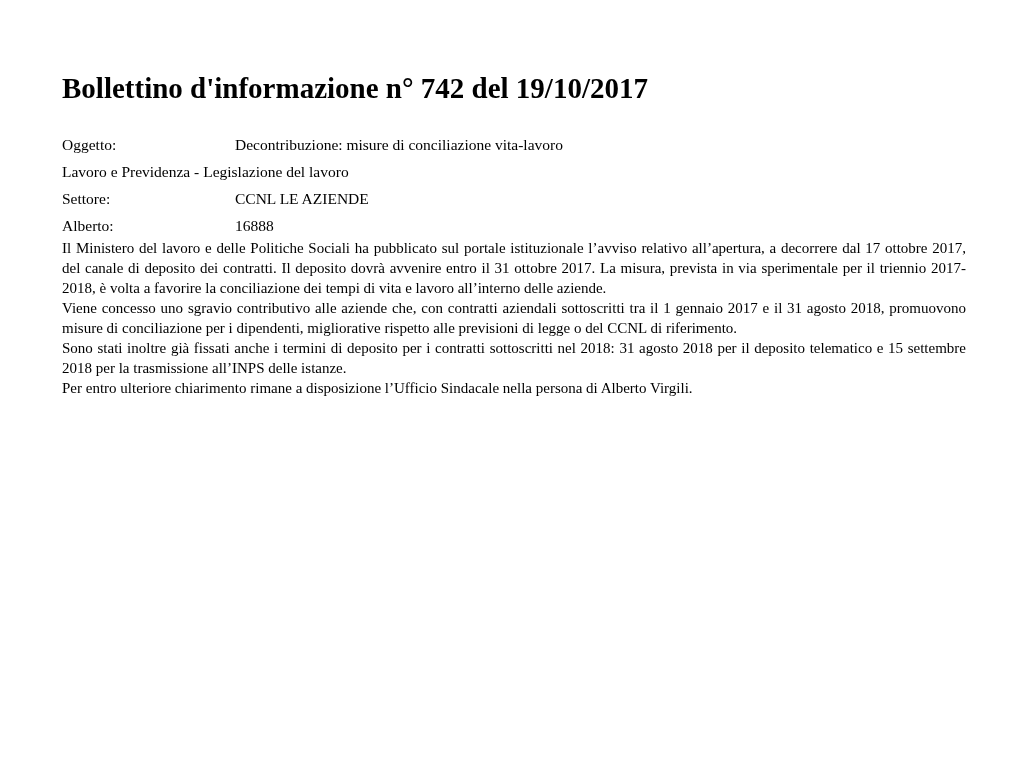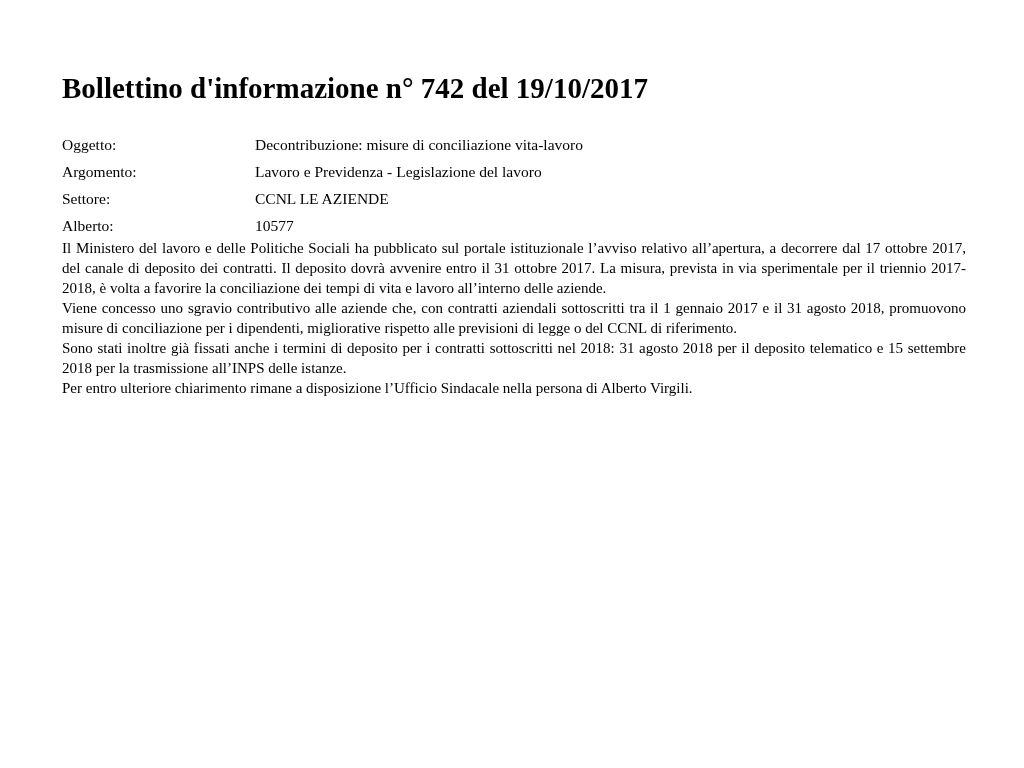--- a/index.html
+++ b/index.html
@@ -28,21 +28,20 @@
   }
   .meta-block {
     position: absolute;
     left: 62px;
     top: 131px;
     font-size: 15.5px;
     line-height: 27px;
   }
   .meta-row {
     display: flex;
-    gap: 20px;
   }
   .meta-label {
     width: 173px;
     flex: 0 0 173px;
   }
   .meta-value {
     white-space: nowrap;
   }
   .body-block {
     position: absolute;
@@ -64,30 +63,29 @@
 <div class="page">
 
   <h1 class="doc-title">Bollettino d'informazione n° 742 del 19/10/2017</h1>
 
   <div class="meta-block">
     <div class="meta-row">
       <span class="meta-label">Oggetto:</span>
       <span class="meta-value">Decontribuzione: misure di conciliazione vita-lavoro</span>
     </div>
     <div class="meta-row">
-      <span class="meta-label">Argomento:</span>
       <span class="meta-value">Lavoro e Previdenza - Legislazione del lavoro</span>
     </div>
     <div class="meta-row">
       <span class="meta-label">Settore:</span>
       <span class="meta-value">CCNL LE AZIENDE</span>
     </div>
     <div class="meta-row">
       <span class="meta-label">Alberto:</span>
-      <span class="meta-value">10577</span>
+      <span class="meta-value">16888</span>
     </div>
   </div>
 
   <div class="body-block">
     <p>Il Ministero del lavoro e delle Politiche Sociali ha pubblicato sul portale istituzionale l’avviso relativo all’apertura, a decorrere dal 17 ottobre 2017, del canale di deposito dei contratti. Il deposito dovrà avvenire entro il 31 ottobre 2017. La misura, prevista in via sperimentale per il triennio 2017-2018, è volta a favorire la conciliazione dei tempi di vita e lavoro all’interno delle aziende.</p>
     <p>Viene concesso uno sgravio contributivo alle aziende che, con contratti aziendali sottoscritti tra il 1 gennaio 2017 e il 31 agosto 2018, promuovono misure di conciliazione per i dipendenti, migliorative rispetto alle previsioni di legge o del CCNL di riferimento.</p>
     <p>Sono stati inoltre già fissati anche i termini di deposito per i contratti sottoscritti nel 2018: 31 agosto 2018 per il deposito telematico e 15 settembre 2018 per la trasmissione all’INPS delle istanze.</p>
     <p>Per entro ulteriore chiarimento rimane a disposizione l’Ufficio Sindacale nella persona di Alberto Virgili.</p>
   </div>
 

